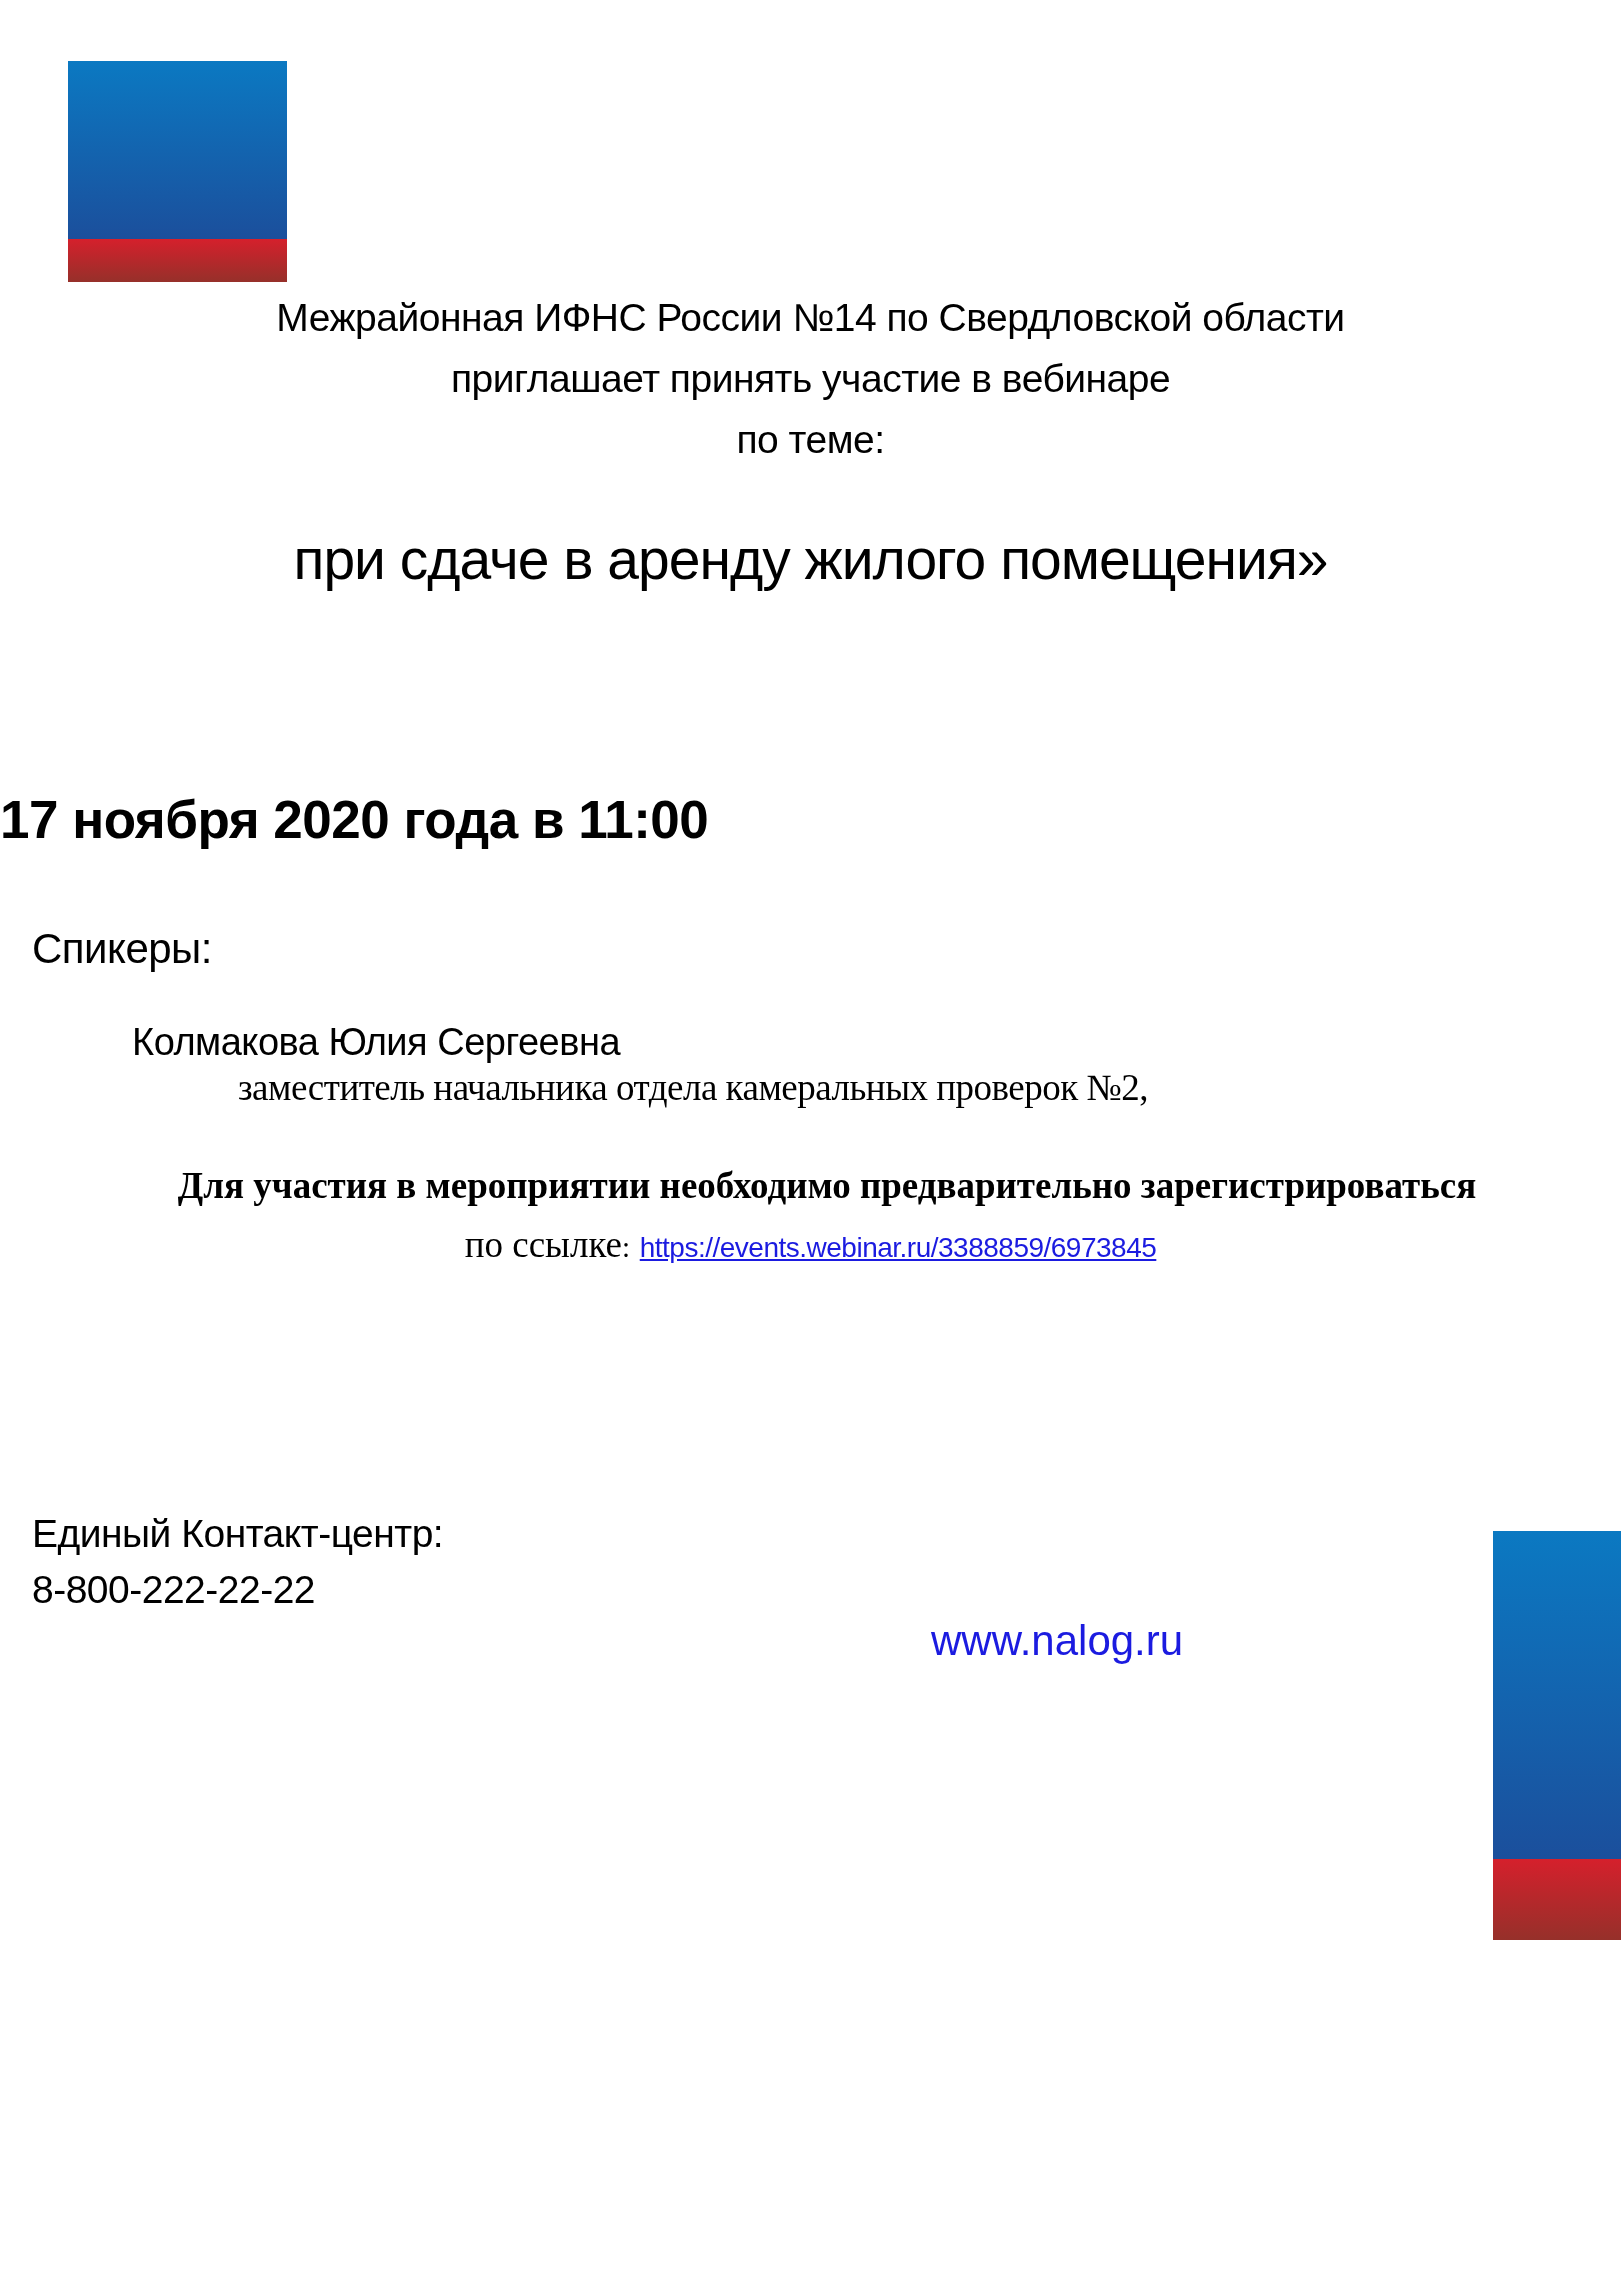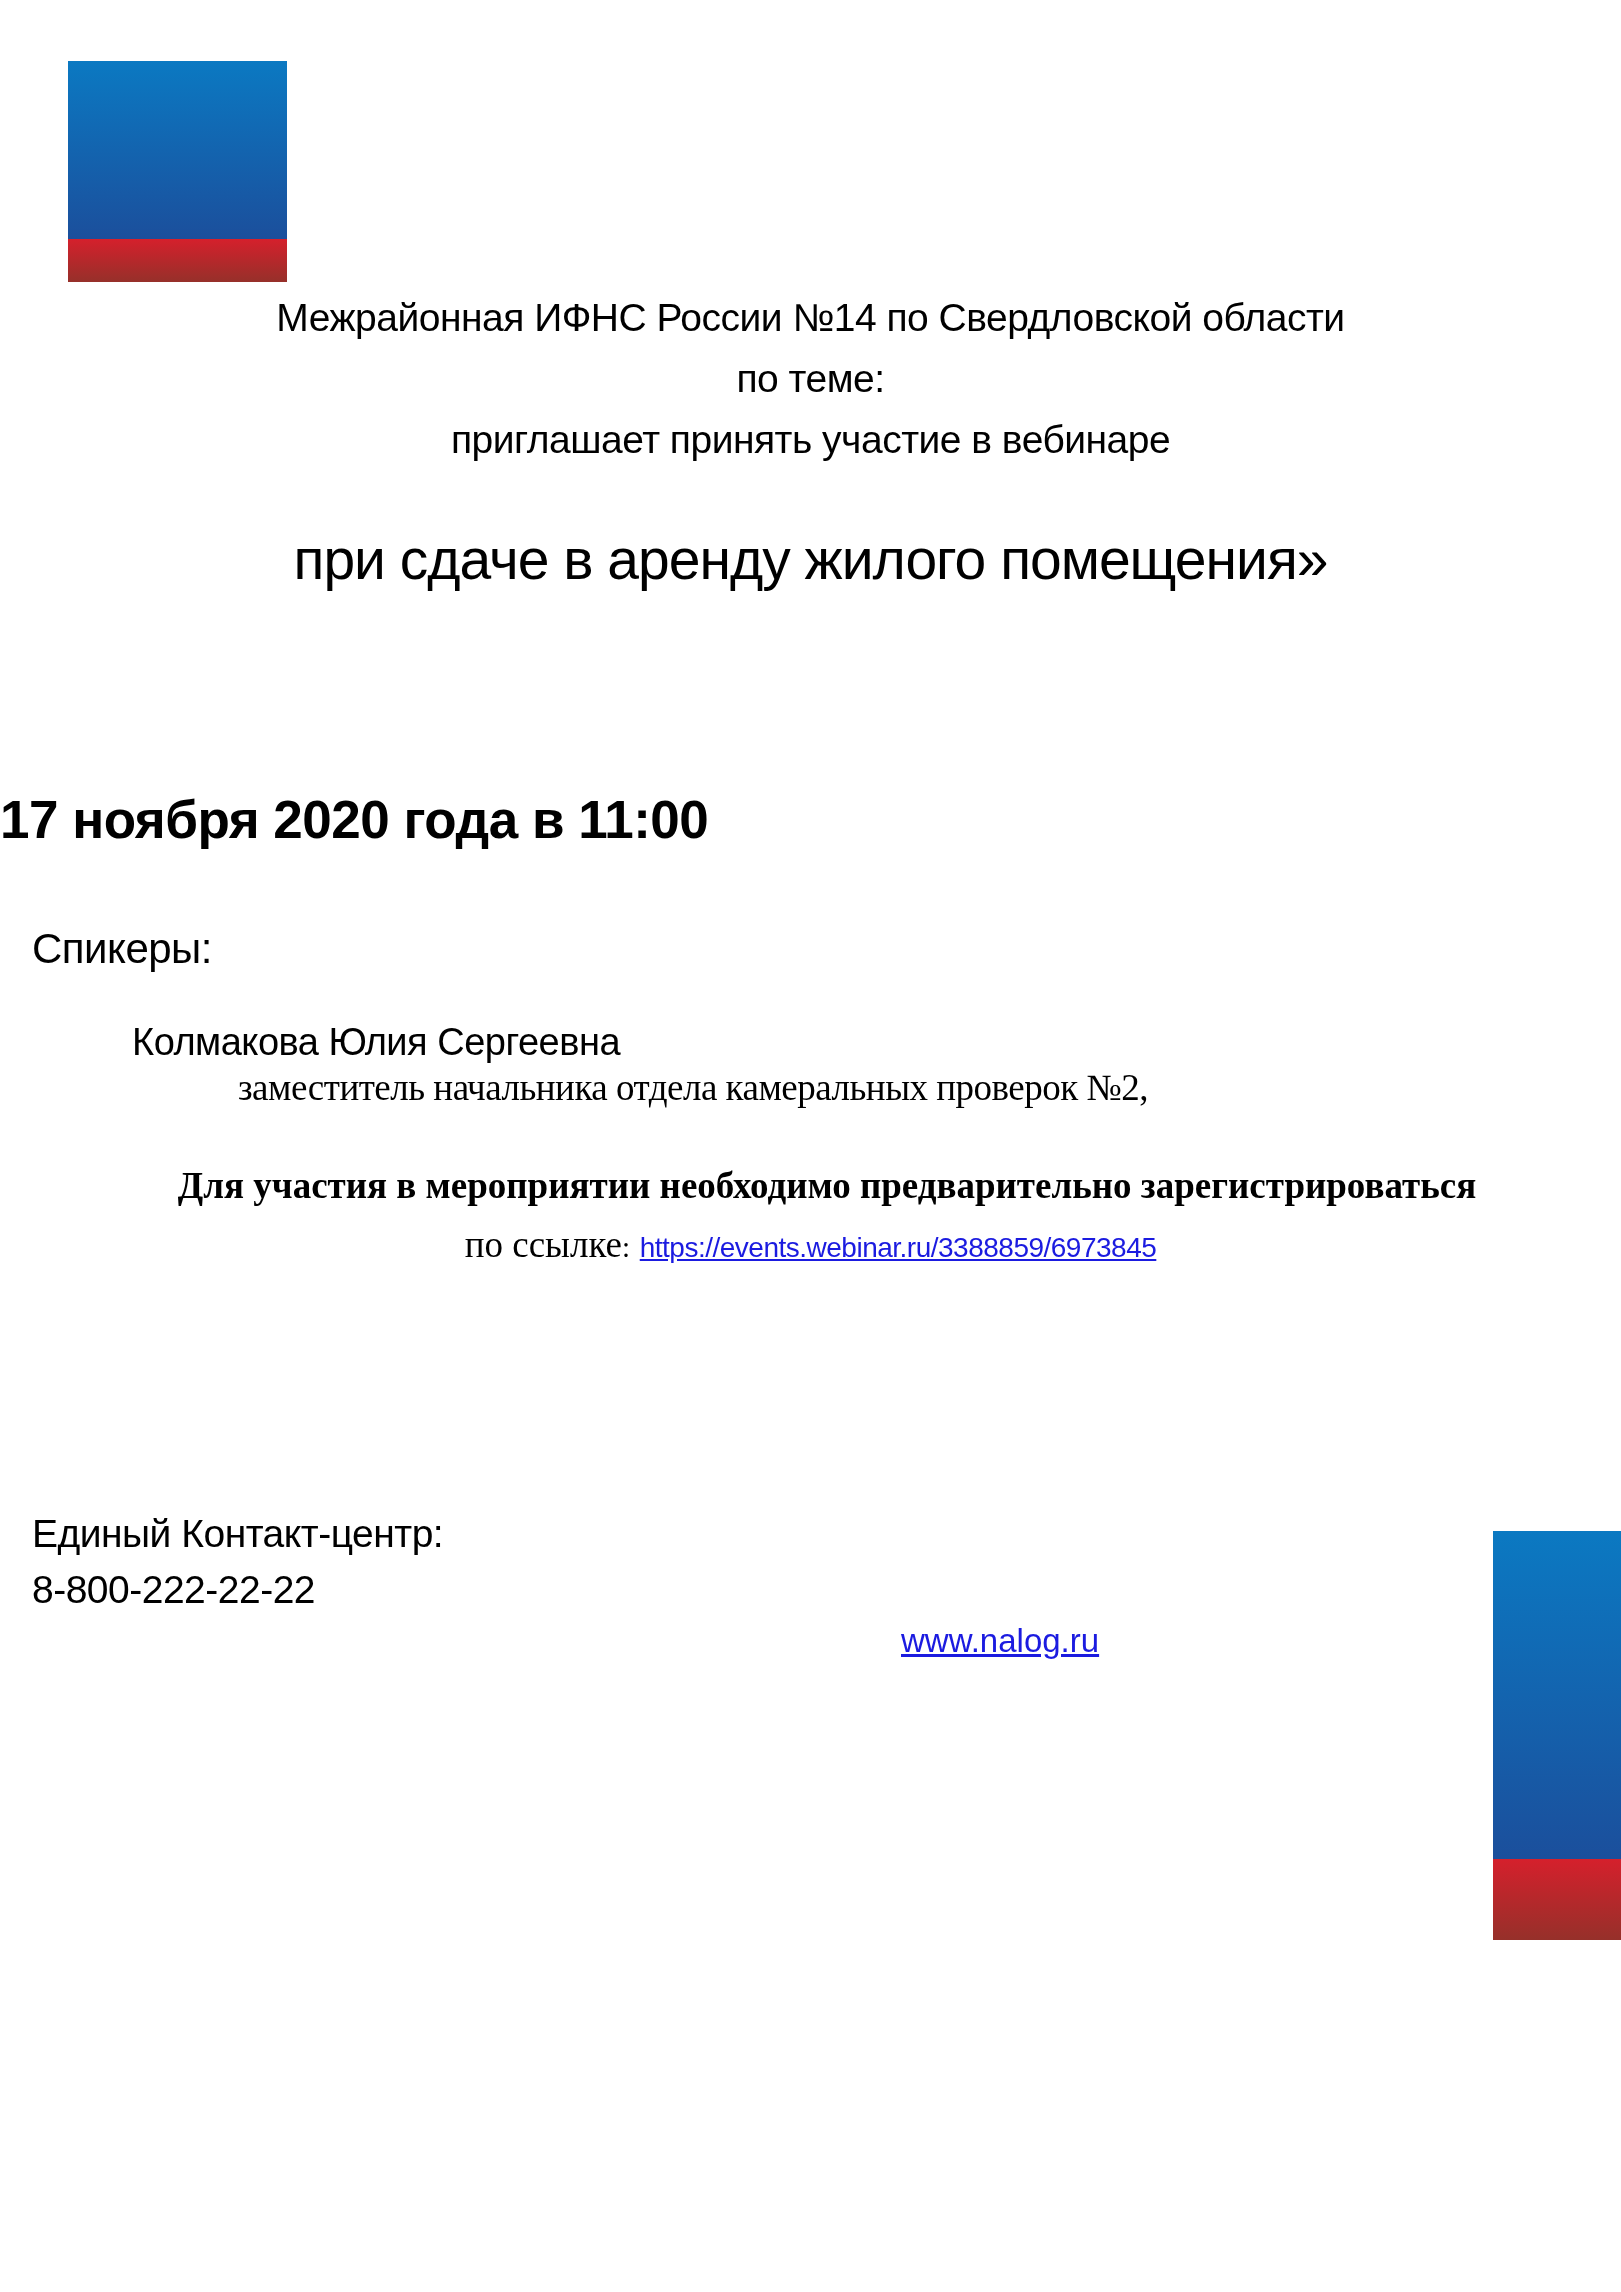--- a/index.html
+++ b/index.html
@@ -98,41 +98,40 @@
   }
 
   
   .contact {
     position: absolute; left: 32px; top: 1506px;
     font-size: 39px; line-height: 56px;
     letter-spacing: -0.5px;
   }
 
   .nalog-link {
-    position: absolute; left: 901px; top: 1615px;
-    font-size: 33px; line-height: 51px;
+    position: absolute; left: 931px; top: 1615px;
+    font-size: 42px; line-height: 51px;
     color: var(--link_blue);
-    text-decoration: underline;
     cursor: pointer;
   }
 </style>
 </head>
 <body>
 
 <div class="page">
 
   <div class="logo logo-top-left">
     <div class="band-blue"></div>
     <div class="band-red"></div>
   </div>
 
   <div class="header">
     <div>Межрайонная ИФНС России №14 по Свердловской области</div>
+    <div>приглашает принять участие в вебинаре</div>
     <div>по теме:</div>
-    <div>приглашает принять участие в вебинаре</div>
   </div>
 
   <div class="title">
     <div>при сдаче в аренду жилого помещения»</div>
   </div>
 
   <div class="datetime">17 ноября 2020 года в 11:00</div>
 
   <div class="speakers-heading">Спикеры:</div>
   <div class="speaker-name">Колмакова Юлия Сергеевна</div>

